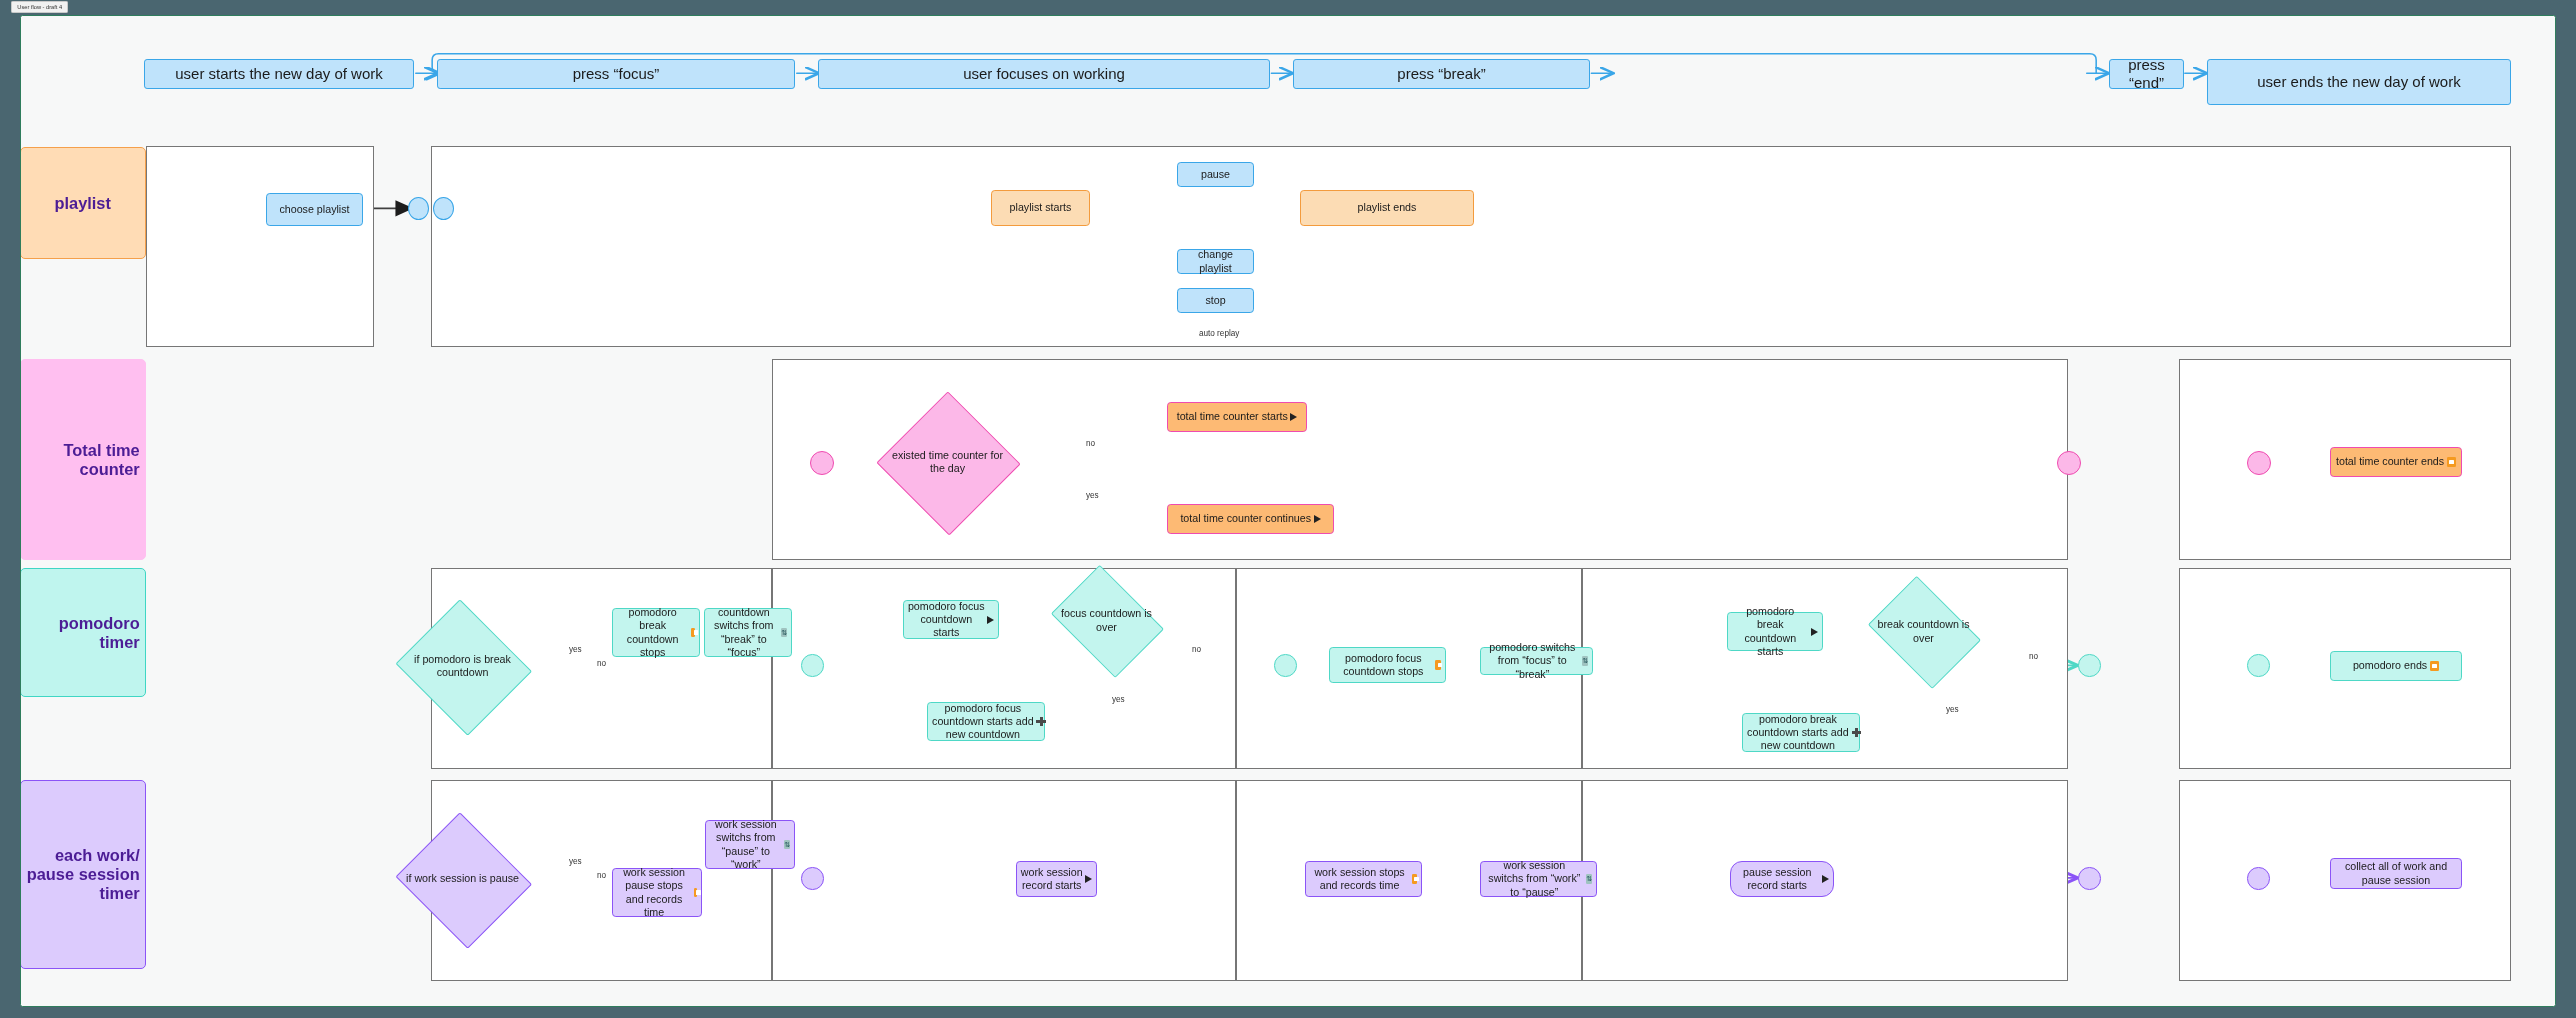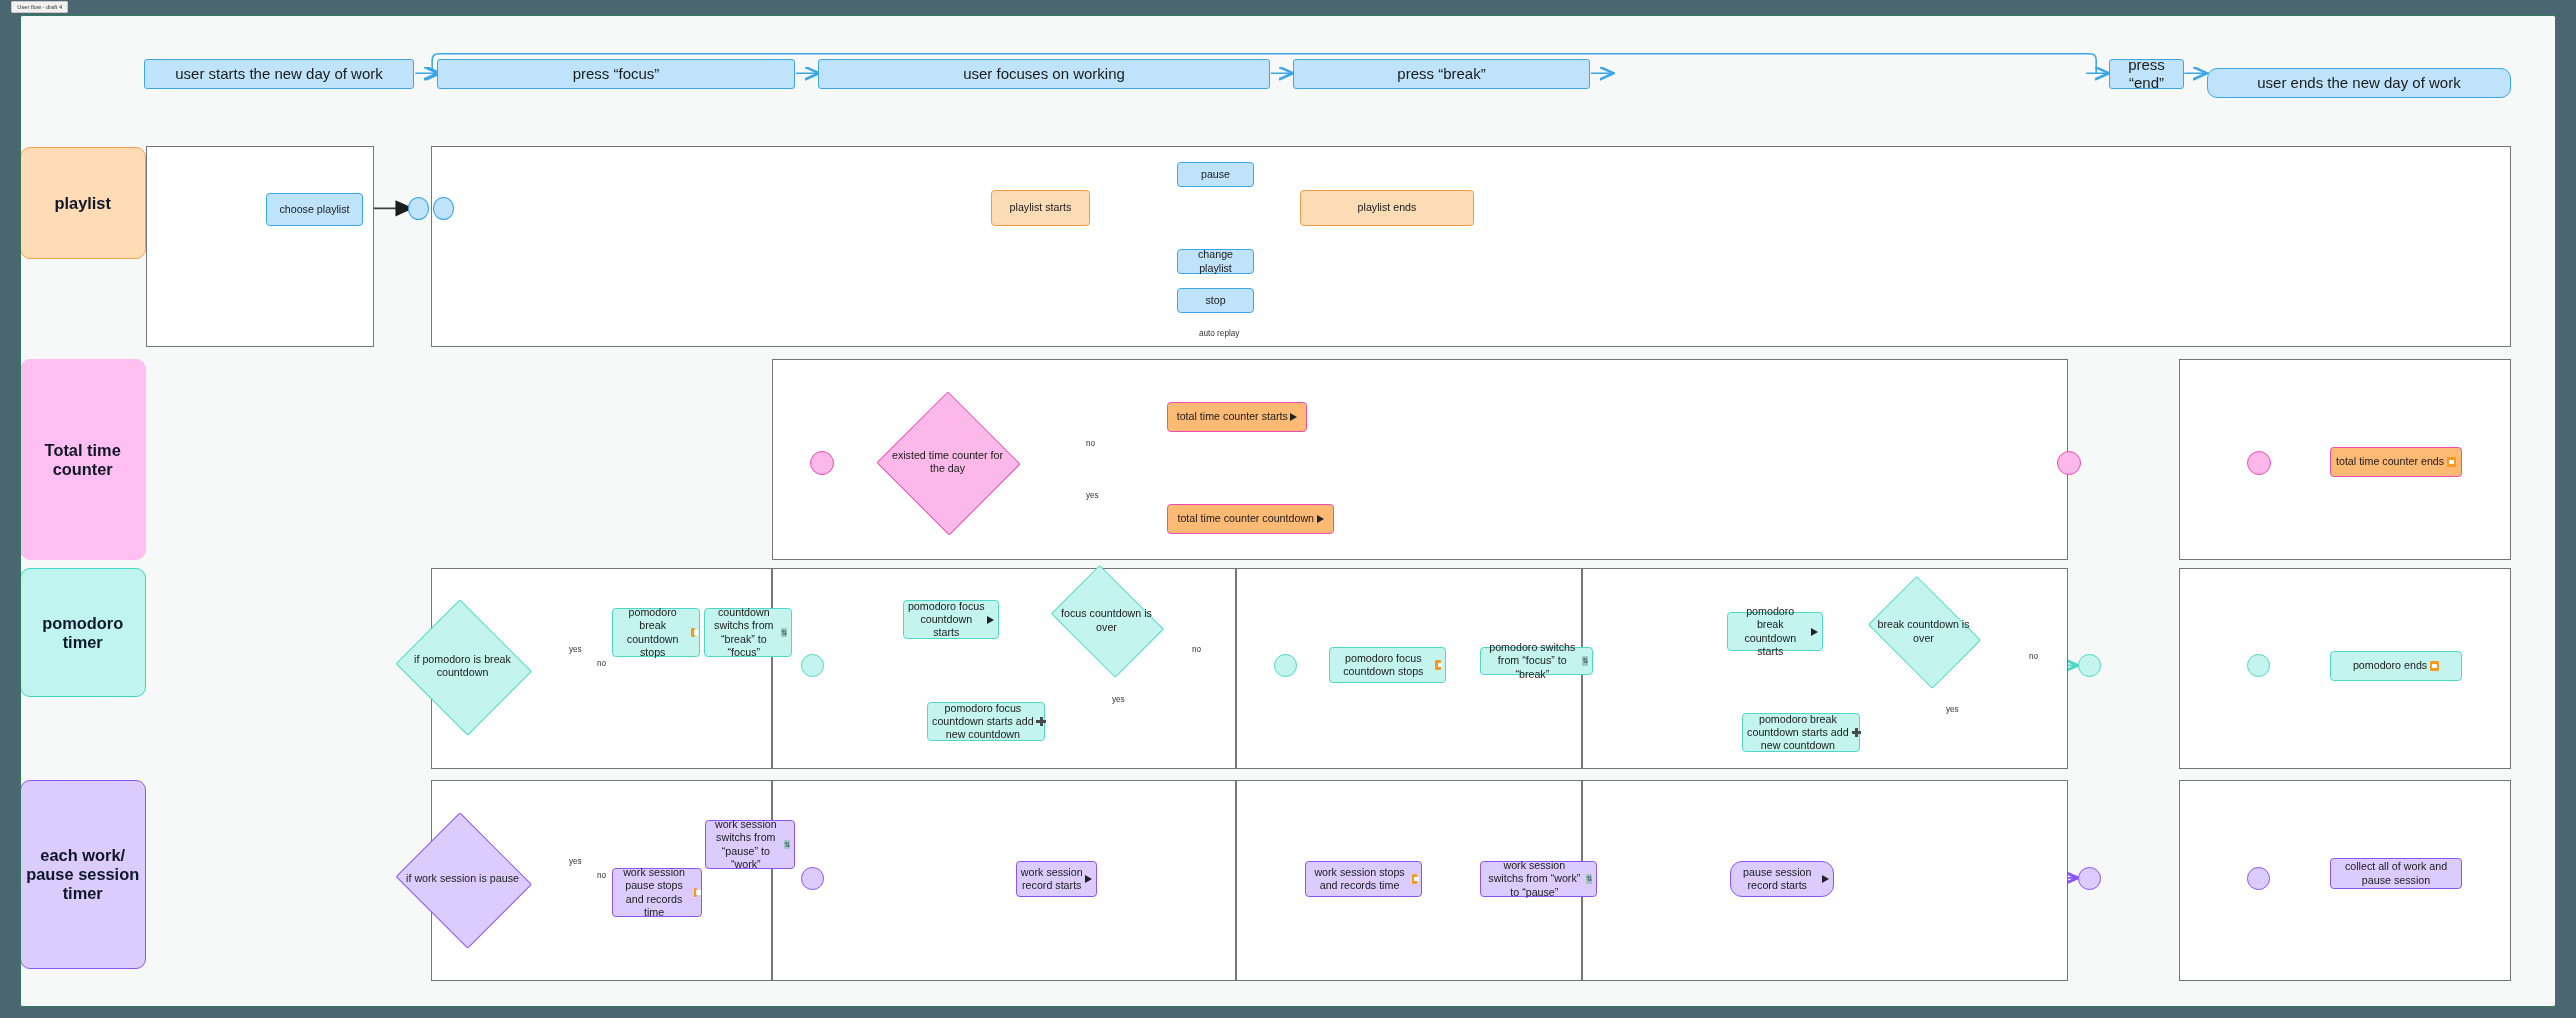--- a/index.html
+++ b/index.html
@@ -43,22 +43,22 @@
     z-index: 5;
   }
 
   
   .j-box { background: #bfe3fb; border: 1.3px solid #3aa6e8; font-size: 15px; border-radius: 3.1px; }
 
   
   .lane-label {
     position: absolute; z-index: 5;
     display: flex; align-items: center; justify-content: center;
-    text-align: center; font-weight: bold; font-size: 16.4px; color: #0f172a;
-    border-radius: 10px; padding: 2.5px 5px;
+    text-align: right; font-weight: bold; font-size: 16.4px; color: #4c1d95;
+    border-radius: 5px; padding: 2.5px 5px;
   }
   .lane-playlist { background: #ffdcb5; border: 1.3px solid #f5a04b; }
   .lane-total    { background: #ffbff0; border: 1.3px solid #ffbff0; }
   .lane-pomo     { background: #bff5ee; border: 1.3px solid #3fd6c4; }
   .lane-work     { background: #dccbfd; border: 1.3px solid #8b54f7; }
 
   
   .frame {
     position: absolute; background: #ffffff;
     border: 1.3px solid #767676; z-index: 1;
@@ -231,21 +231,21 @@
   </div>
   <div class="node j-box" style="left:797px;top:43px;width:452px;height:30px;">
     <span>user focuses on working</span>
   </div>
   <div class="node j-box" style="left:1272px;top:43px;width:297px;height:30px;">
     <span>press “break”</span>
   </div>
   <div class="node j-box" style="left:2088px;top:43px;width:75px;height:30px;">
     <span>press “end”</span>
   </div>
-  <div class="node j-box" style="left:2186px;top:52px;width:304px;height:30px;border-radius:10px;">
+  <div class="node j-box" style="left:2186px;top:43px;width:304px;height:46px;">
     <span>user ends the new day of work</span>
   </div>
 
   <div class="lane-label lane-playlist" style="left:-1.3px;top:131px;width:126px;height:112px;">
     <span>playlist</span>
   </div>
   <div class="lane-label lane-total" style="left:-1.3px;top:343px;width:126px;height:201px;">
     <span>Total time counter</span>
   </div>
   <div class="lane-label lane-pomo" style="left:-1.3px;top:552px;width:126px;height:129px;">
@@ -301,21 +301,21 @@
     <span>existed time counter for the day</span>
   </div>
   <div class="elabel" style="left:1063px;top:423px;">no</div>
   <div class="elabel" style="left:1063px;top:475px;">yes</div>
 
   <div class="node n-pink" style="left:1146px;top:386px;width:140px;height:30px;">
     <span>total time counter starts</span>
     <span class="gl gl-play"></span>
   </div>
   <div class="node n-pink" style="left:1146px;top:488px;width:167px;height:30px;">
-    <span>total time counter countdown</span>
+    <span>total time counter continues</span>
     <span class="gl gl-play"></span>
   </div>
   <div class="dot dot-pink" style="left:2036px;top:435px;width:24px;height:24px;"></div>
   <div class="dot dot-pink" style="left:2226px;top:435px;width:24px;height:24px;"></div>
   <div class="node n-pink" style="left:2309px;top:431px;width:132px;height:30px;">
     <span>total time counter ends</span>
     <span class="gl gl-stop"></span>
   </div>
 
   <div class="diamond d-teal" style="left:375px;top:591px;width:133px;height:118px;">

